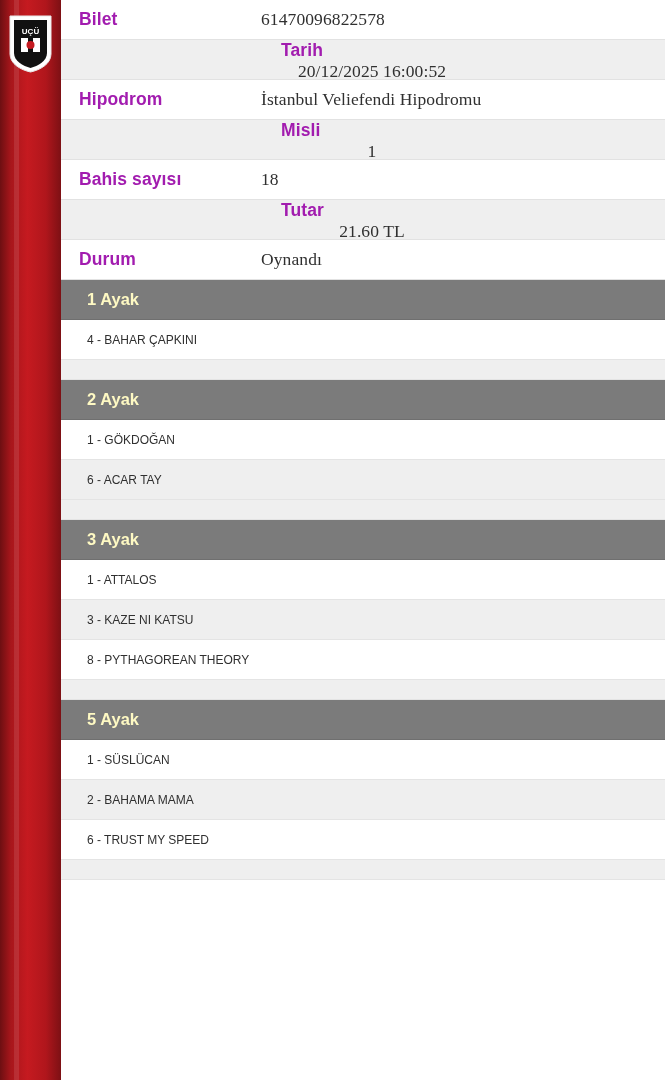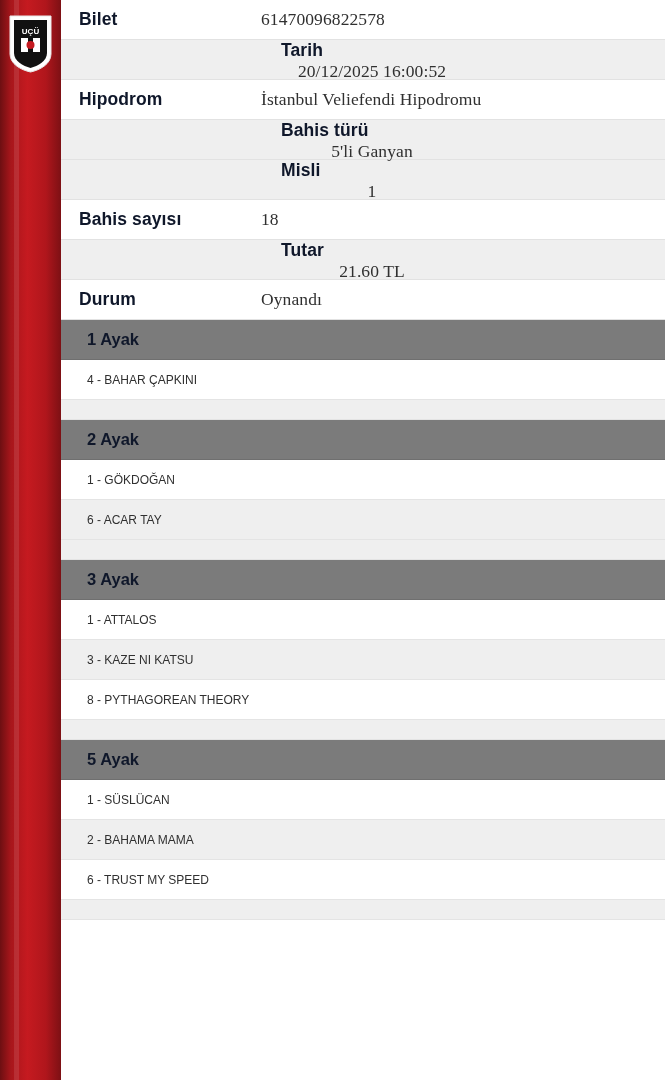--- a/index.html
+++ b/index.html
@@ -59,38 +59,38 @@
     border-bottom: 1px solid #e2e2e2;
     padding: 0 0 0 18px;
   }
   .info-row.alt { background: #efefef; flex-direction: column; }
   .info-row.plain { background: #ffffff; }
   .info-key {
     width: 182px;
     min-width: 182px;
     font-size: 17.5px;
     font-weight: bold;
-    color: #0f172a;
+    color: #a21caf;
     letter-spacing: 0.1px;
   }
   .info-val {
     font-size: 17.5px;
     color: #303030;
     letter-spacing: 0.1px;
     font-family: Liberation Serif, serif;
   }
 
   
   .leg-head {
     height: 40px;
     background: #7b7b7b;
     display: flex;
     align-items: center;
     padding-left: 26px;
-    color: #0f172a;
+    color: #fef9c3;
     font-size: 16.5px;
     font-weight: bold;
     border-bottom: 1px solid #6f6f6f;
   }
   .horse-row {
     height: 40px;
     display: flex;
     align-items: center;
     padding-left: 26px;
     font-size: 12px;
@@ -133,24 +133,20 @@
       </div>
       <div class="info-row alt">
         <div class="info-key">Tarih</div>
         <div class="info-val">20/12/2025 16:00:52</div>
       </div>
       <div class="info-row plain">
         <div class="info-key">Hipodrom</div>
         <div class="info-val">İstanbul Veliefendi Hipodromu</div>
       </div>
       <div class="info-row alt">
-        <div class="info-key">Bahis türü</div>
-        <div class="info-val">5'li Ganyan</div>
-      </div>
-      <div class="info-row alt">
         <div class="info-key">Misli</div>
         <div class="info-val">1</div>
       </div>
       <div class="info-row plain">
         <div class="info-key">Bahis sayısı</div>
         <div class="info-val">18</div>
       </div>
       <div class="info-row alt">
         <div class="info-key">Tutar</div>
         <div class="info-val">21.60 TL</div>

